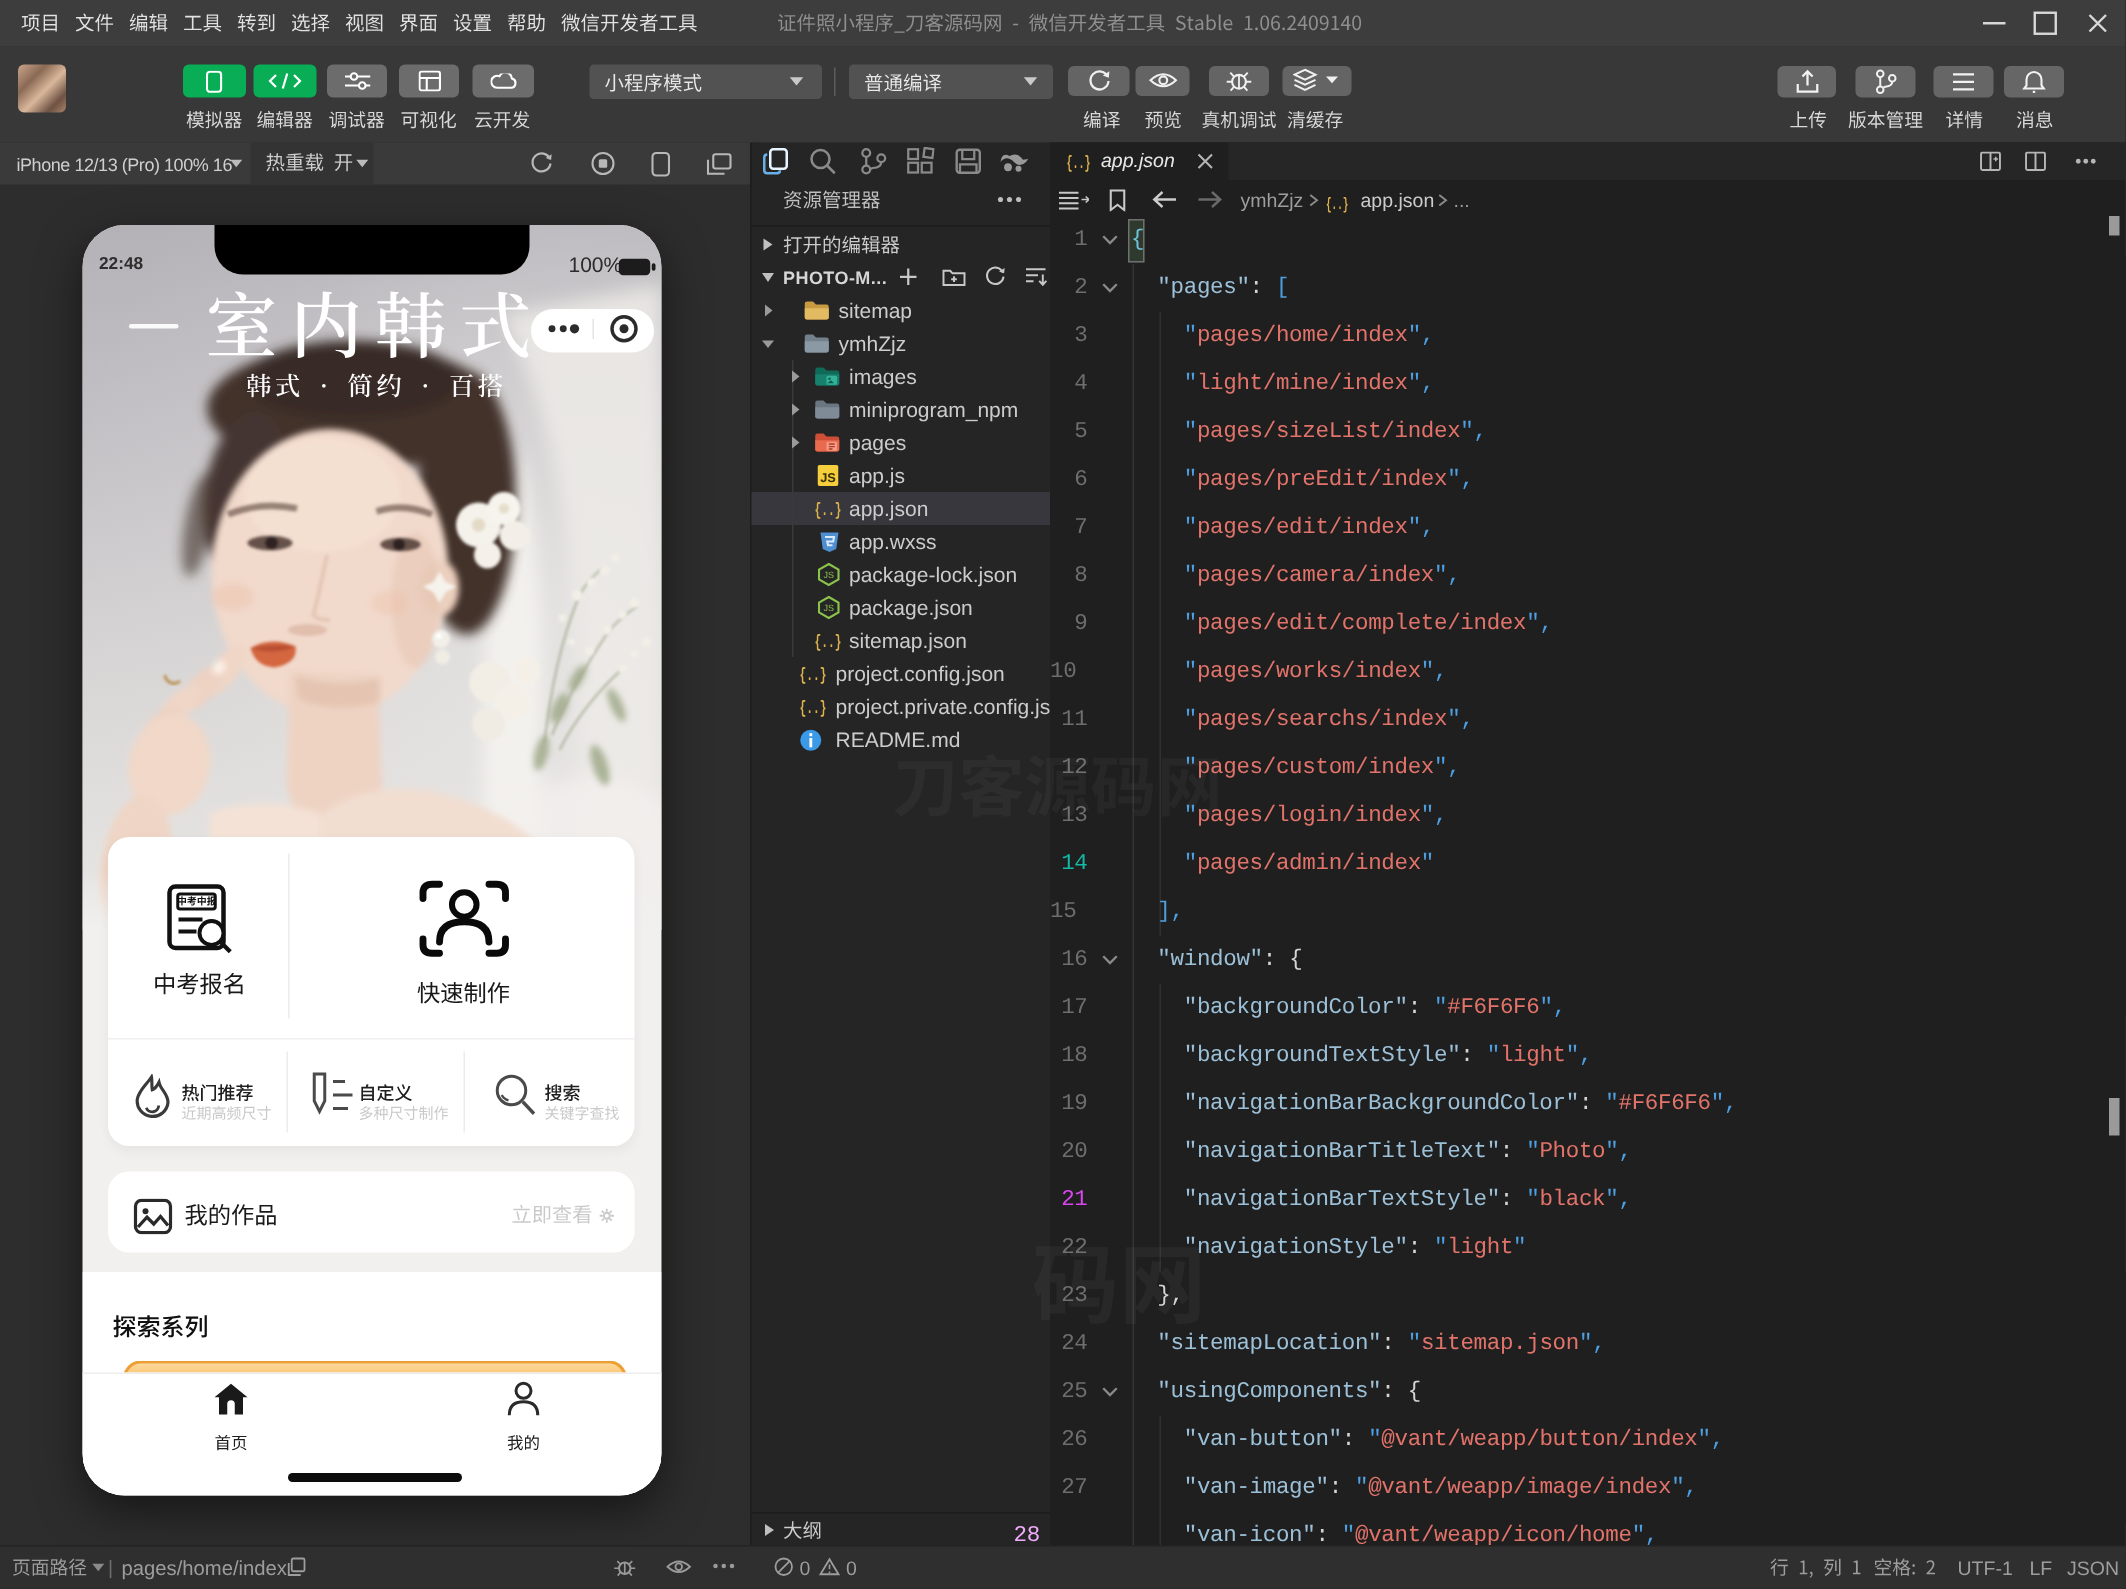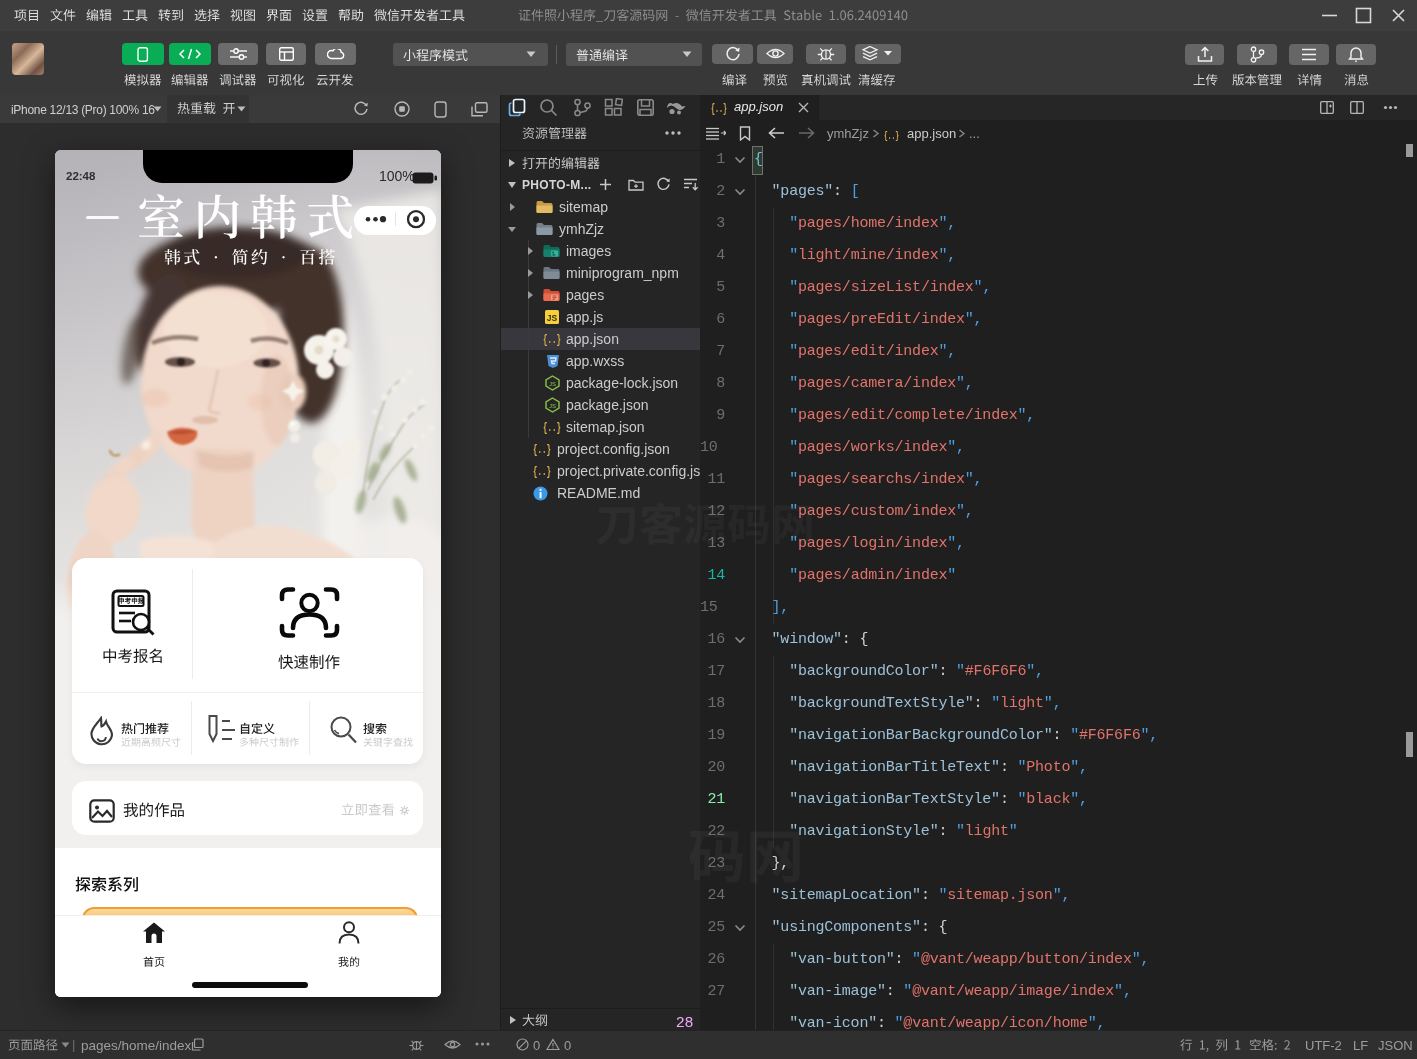--- a/index.html
+++ b/index.html
@@ -199,21 +199,21 @@
     <circle cx="8" cy="8" r="7" fill="none" stroke="#b8b8b8" stroke-width="1.4"></circle>
     <rect x="5.2" y="5.2" width="5.6" height="5.6" rx="1" fill="#b8b8b8"></rect>
   </svg>
 <svg class="abs" style="left:434px;top:101px" width="13" height="17">
     <rect x="1" y="1" width="11" height="15" rx="2.5" fill="none" stroke="#b8b8b8" stroke-width="1.4"></rect>
   </svg>
 <svg class="abs" style="left:471px;top:102px" width="17" height="15">
     <rect x="4.5" y="0.8" width="11.5" height="9.5" rx="1.5" fill="none" stroke="#b8b8b8" stroke-width="1.4"></rect>
     <path d="M1 4.5 L1 13.8 L12 13.8" fill="none" stroke="#b8b8b8" stroke-width="1.4"></path>
   </svg>
-<div class="abs" style="left:55px;top:150px;width:386px;height:847px;border-radius:6px;background:#f1f0ef;overflow:hidden;box-shadow:0 10px 30px rgba(0,0,0,0.5)">
+<div class="abs" style="left:55px;top:150px;width:386px;height:847px;border-radius:28px;background:#f1f0ef;overflow:hidden;box-shadow:0 10px 30px rgba(0,0,0,0.5)">
 <svg class="abs" style="left:0;top:0" width="386" height="470" viewBox="0 0 386 470">
 <defs>
 <linearGradient id="pbg" x1="0" y1="0" x2="0" y2="1">
           <stop offset="0" stop-color="#b4b2b7"></stop>
           <stop offset="0.35" stop-color="#c6c4c7"></stop>
           <stop offset="0.7" stop-color="#dbd9d8"></stop>
           <stop offset="1" stop-color="#e9e7e5"></stop>
         </linearGradient>
 <linearGradient id="fade" x1="0" y1="0" x2="0" y2="1">
           <stop offset="0" stop-color="#f1f0ef" stop-opacity="0"></stop>
@@ -729,21 +729,21 @@
   </svg>
 <div class="abs code" style="font:15px 'Liberation Mono';letter-spacing:-0.22px;left:754px;top:624px;height:32px;line-height:32px;white-space:pre">  <span class="k">"window"</span><span class="w">: </span><span class="w">{</span></div>
 <div class="abs" style="color:#6e6e6e;font:15px 'Liberation Mono';letter-spacing:-0.22px;left:700px;top:656px;width:25px;height:32px;line-height:32px;text-align:right">17</div>
 <div class="abs code" style="font:15px 'Liberation Mono';letter-spacing:-0.22px;left:754px;top:656px;height:32px;line-height:32px;white-space:pre">    <span class="k">"backgroundColor"</span><span class="w">: </span><span class="b">"</span><span class="s">#F6F6F6</span><span class="b">"</span><span class="b">,</span></div>
 <div class="abs" style="color:#6e6e6e;font:15px 'Liberation Mono';letter-spacing:-0.22px;left:700px;top:688px;width:25px;height:32px;line-height:32px;text-align:right">18</div>
 <div class="abs code" style="font:15px 'Liberation Mono';letter-spacing:-0.22px;left:754px;top:688px;height:32px;line-height:32px;white-space:pre">    <span class="k">"backgroundTextStyle"</span><span class="w">: </span><span class="b">"</span><span class="s">light</span><span class="b">"</span><span class="b">,</span></div>
 <div class="abs" style="color:#6e6e6e;font:15px 'Liberation Mono';letter-spacing:-0.22px;left:700px;top:720px;width:25px;height:32px;line-height:32px;text-align:right">19</div>
 <div class="abs code" style="font:15px 'Liberation Mono';letter-spacing:-0.22px;left:754px;top:720px;height:32px;line-height:32px;white-space:pre">    <span class="k">"navigationBarBackgroundColor"</span><span class="w">: </span><span class="b">"</span><span class="s">#F6F6F6</span><span class="b">"</span><span class="b">,</span></div>
 <div class="abs" style="color:#6e6e6e;font:15px 'Liberation Mono';letter-spacing:-0.22px;left:700px;top:752px;width:25px;height:32px;line-height:32px;text-align:right">20</div>
 <div class="abs code" style="font:15px 'Liberation Mono';letter-spacing:-0.22px;left:754px;top:752px;height:32px;line-height:32px;white-space:pre">    <span class="k">"navigationBarTitleText"</span><span class="w">: </span><span class="b">"</span><span class="s">Photo</span><span class="b">"</span><span class="b">,</span></div>
-<div class="abs" style="color:#86efac;font:15px 'Liberation Mono';letter-spacing:-0.22px;left:700px;top:784px;width:25px;height:32px;line-height:32px;text-align:right">21</div>
+<div class="abs" style="color:#d946ef;font:15px 'Liberation Mono';letter-spacing:-0.22px;left:700px;top:784px;width:25px;height:32px;line-height:32px;text-align:right">21</div>
 <div class="abs code" style="font:15px 'Liberation Mono';letter-spacing:-0.22px;left:754px;top:784px;height:32px;line-height:32px;white-space:pre">    <span class="k">"navigationBarTextStyle"</span><span class="w">: </span><span class="b">"</span><span class="s">black</span><span class="b">"</span><span class="b">,</span></div>
 <div class="abs" style="color:#6e6e6e;font:15px 'Liberation Mono';letter-spacing:-0.22px;left:700px;top:816px;width:25px;height:32px;line-height:32px;text-align:right">22</div>
 <div class="abs code" style="font:15px 'Liberation Mono';letter-spacing:-0.22px;left:754px;top:816px;height:32px;line-height:32px;white-space:pre">    <span class="k">"navigationStyle"</span><span class="w">: </span><span class="b">"</span><span class="s">light</span><span class="b">"</span></div>
 <div class="abs" style="color:#6e6e6e;font:15px 'Liberation Mono';letter-spacing:-0.22px;left:700px;top:848px;width:25px;height:32px;line-height:32px;text-align:right">23</div>
 <div class="abs code" style="font:15px 'Liberation Mono';letter-spacing:-0.22px;left:754px;top:848px;height:32px;line-height:32px;white-space:pre">  <span class="w">},</span></div>
 <div class="abs" style="color:#6e6e6e;font:15px 'Liberation Mono';letter-spacing:-0.22px;left:700px;top:880px;width:25px;height:32px;line-height:32px;text-align:right">24</div>
 <div class="abs code" style="font:15px 'Liberation Mono';letter-spacing:-0.22px;left:754px;top:880px;height:32px;line-height:32px;white-space:pre">  <span class="k">"sitemapLocation"</span><span class="w">: </span><span class="b">"</span><span class="s">sitemap.json</span><span class="b">"</span><span class="b">,</span></div>
 <div class="abs" style="color:#6e6e6e;font:15px 'Liberation Mono';letter-spacing:-0.22px;left:700px;top:912px;width:25px;height:32px;line-height:32px;text-align:right">25</div>
 <svg class="abs" style="left:734px;top:924px" width="12" height="8">
     <path d="M1.5 1.5 L6 6 L10.5 1.5" fill="none" stroke="#8a8a8a" stroke-width="1.6"></path>
@@ -798,14 +798,14 @@
     <path d="M7 1.5 L13 11.5 L1 11.5 Z" fill="none" stroke="#9d9d9d" stroke-width="1.2"></path>
     <path d="M7 5 L7 8.2 M7 9.6 L7 10.6" stroke="#9d9d9d" stroke-width="1.1"></path>
   </svg>
 <div class="abs" style="color:#9d9d9d;font:13px 'Liberation Sans';left:564px;top:1038px">0</div>
 <svg style="position:absolute;left:1180.0px;top:1035.5px;overflow:visible" width="63" height="18">
     <path transform="translate(0,13.5)" fill="#9d9d9d" d="M5.4 -9.8V-8.8H11.6V-9.8ZM3.3 -10.5C2.7 -9.6 1.5 -8.5 0.4 -7.8C0.6 -7.6 0.9 -7.2 1.0 -7.0C2.1 -7.8 3.4 -9.1 4.2 -10.1ZM4.9 -6.3V-5.4H9.1V-0.2C9.1 -0.0 9.0 0.1 8.8 0.1C8.6 0.1 7.7 0.1 6.8 0.0C7.0 0.3 7.1 0.7 7.1 1.0C8.3 1.0 9.1 1.0 9.5 0.8C9.9 0.7 10.1 0.4 10.1 -0.2V-5.4H11.9V-6.3ZM3.8 -7.8C3.0 -6.4 1.6 -5.0 0.3 -4.0C0.5 -3.8 0.8 -3.4 1.0 -3.2C1.4 -3.6 1.9 -4.1 2.4 -4.5V1.0H3.3V-5.6C3.9 -6.2 4.3 -6.9 4.7 -7.5Z M19.9 0.0H24.9V-1.0H23.0V-9.2H22.2C21.7 -8.9 21.1 -8.7 20.3 -8.5V-7.8H21.9V-1.0H19.9Z M26.6 2.4C27.8 1.9 28.4 1.0 28.4 -0.2C28.4 -1.1 28.1 -1.6 27.5 -1.6C27.0 -1.6 26.6 -1.3 26.6 -0.8C26.6 -0.3 27.0 0.0 27.5 0.0L27.6 0.0C27.6 0.8 27.1 1.4 26.4 1.7Z M43.4 -9.1V-2.1H44.4V-9.1ZM46.0 -10.4V-0.2C46.0 -0.0 45.9 0.1 45.7 0.1C45.5 0.1 44.9 0.1 44.2 0.0C44.3 0.3 44.5 0.7 44.5 1.0C45.5 1.0 46.1 0.9 46.4 0.8C46.8 0.6 47.0 0.4 47.0 -0.2V-10.4ZM37.7 -3.8C38.3 -3.3 39.1 -2.7 39.6 -2.3C38.7 -1.1 37.6 -0.2 36.4 0.3C36.6 0.5 36.9 0.8 37.0 1.1C39.6 -0.1 41.6 -2.6 42.2 -6.9L41.6 -7.1L41.4 -7.0H38.6C38.8 -7.6 39.0 -8.3 39.1 -8.9H42.6V-9.8H36.2V-8.9H38.2C37.8 -7.0 37.1 -5.2 36.1 -4.1C36.3 -3.9 36.6 -3.6 36.8 -3.5C37.4 -4.2 37.9 -5.1 38.3 -6.2H41.2C40.9 -5.0 40.6 -4.0 40.1 -3.1C39.6 -3.5 38.8 -4.1 38.2 -4.5Z M55.3 0.0H60.3V-1.0H58.5V-9.2H57.6C57.1 -8.9 56.5 -8.7 55.7 -8.5V-7.8H57.3V-1.0H55.3Z"></path>
   </svg>
 <svg style="position:absolute;left:1249.0px;top:1035.5px;overflow:visible" width="43" height="18">
     <path transform="translate(0,13.5)" fill="#9d9d9d" d="M7.1 -6.7C8.3 -6.1 10.0 -5.1 10.9 -4.5L11.5 -5.2C10.6 -5.8 8.9 -6.7 7.6 -7.3ZM4.8 -7.4C3.8 -6.5 2.5 -5.7 1.1 -5.2L1.6 -4.4C3.1 -5.0 4.5 -5.9 5.5 -6.8ZM1.0 -0.3V0.6H11.6V-0.3H6.7V-3.4H10.3V-4.3H2.3V-3.4H5.7V-0.3ZM5.3 -10.3C5.5 -9.9 5.7 -9.4 5.9 -9.0H1.0V-6.2H1.9V-8.1H10.6V-6.5H11.6V-9.0H7.1C6.9 -9.4 6.6 -10.1 6.3 -10.6Z M19.7 -8.3H22.4C22.1 -7.6 21.5 -6.8 20.9 -6.2C20.3 -6.8 19.9 -7.5 19.5 -8.1ZM15.0 -10.5V-7.8H13.2V-6.9H14.9C14.5 -5.2 13.7 -3.2 12.8 -2.2C13.0 -2.0 13.2 -1.6 13.3 -1.4C14.0 -2.2 14.6 -3.6 15.0 -5.0V1.0H15.9V-5.3C16.3 -4.8 16.7 -4.1 16.9 -3.7L17.5 -4.5C17.3 -4.8 16.2 -6.0 15.9 -6.4V-6.9H17.3L17.0 -6.7C17.2 -6.5 17.6 -6.2 17.8 -6.1C18.2 -6.4 18.6 -6.9 19.0 -7.4C19.4 -6.8 19.8 -6.2 20.3 -5.6C19.3 -4.7 18.0 -4.0 16.8 -3.6C16.9 -3.5 17.2 -3.1 17.3 -2.9C17.6 -3.0 17.9 -3.1 18.3 -3.3V1.0H19.1V0.5H22.6V1.0H23.6V-3.4L24.1 -3.2C24.3 -3.4 24.5 -3.8 24.7 -3.9C23.5 -4.3 22.4 -4.9 21.6 -5.6C22.5 -6.5 23.2 -7.6 23.6 -8.9L23.0 -9.2L22.9 -9.2H20.1C20.4 -9.5 20.5 -9.9 20.7 -10.3L19.8 -10.5C19.3 -9.2 18.5 -8.0 17.5 -7.1V-7.8H15.9V-10.5ZM19.1 -0.4V-2.8H22.6V-0.4ZM18.9 -3.6C19.6 -4.0 20.3 -4.5 21.0 -5.0C21.6 -4.5 22.3 -4.0 23.1 -3.6Z M26.7 -4.9C27.2 -4.9 27.6 -5.2 27.6 -5.8C27.6 -6.3 27.2 -6.6 26.7 -6.6C26.3 -6.6 25.9 -6.3 25.9 -5.8C25.9 -5.2 26.3 -4.9 26.7 -4.9ZM26.7 0.2C27.2 0.2 27.6 -0.2 27.6 -0.7C27.6 -1.2 27.2 -1.6 26.7 -1.6C26.3 -1.6 25.9 -1.2 25.9 -0.7C25.9 -0.2 26.3 0.2 26.7 0.2Z M35.3 0.0H41.0V-1.0H38.5C38.0 -1.0 37.5 -0.9 37.0 -0.9C39.1 -2.9 40.6 -4.8 40.6 -6.6C40.6 -8.3 39.6 -9.3 37.9 -9.3C36.8 -9.3 36.0 -8.8 35.2 -8.0L35.9 -7.3C36.4 -8.0 37.0 -8.4 37.8 -8.4C38.9 -8.4 39.5 -7.6 39.5 -6.6C39.5 -5.0 38.1 -3.2 35.3 -0.7Z"></path>
   </svg>
-<div class="abs" style="color:#9d9d9d;font:13px 'Liberation Sans';left:1305px;top:1038px">UTF-2</div>
+<div class="abs" style="color:#9d9d9d;font:13px 'Liberation Sans';left:1305px;top:1038px">UTF-1</div>
 <div class="abs" style="color:#9d9d9d;font:13px 'Liberation Sans';left:1353px;top:1038px">LF</div>
 <div class="abs" style="color:#9d9d9d;font:13px 'Liberation Sans';left:1378px;top:1038px">JSON</div>
 </body></html>

